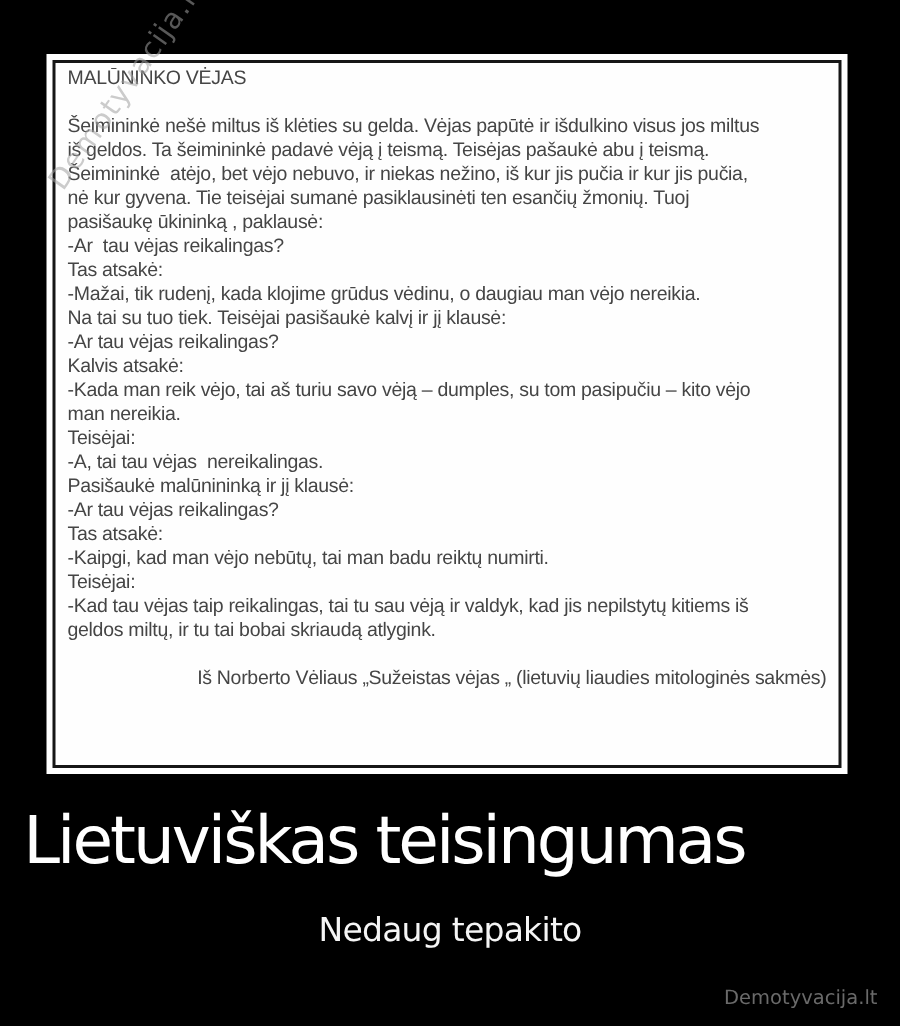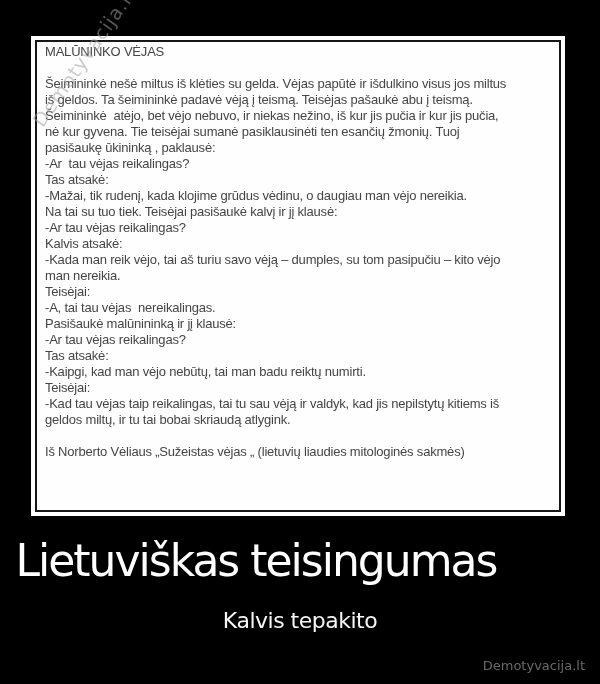--- a/index.html
+++ b/index.html
@@ -29,21 +29,21 @@
   .poster-story,
   .poster-source {
     font-family: "Liberation Sans", sans-serif;
     font-size: 13px;
     line-height: 16px;
     letter-spacing: -0.2px;
     color: #454545;
     margin: 0;
   }
   .poster-story { white-space: pre-wrap; margin-top: 16px; }
-  .poster-source { margin-top: 16px; white-space: pre-wrap; }
+  .poster-source { margin-top: 16px; white-space: pre-wrap; text-align: right; }
   .caption-title {
     position: absolute; top: 536px; left: 0;
     width: 512px;
     text-align: center;
     color: #ffffff;
     font-family: "DejaVu Sans", sans-serif;
     font-size: 44px;
     line-height: 50px;
     letter-spacing: -2px;
     white-space: nowrap;
@@ -106,15 +106,15 @@
 -Kad tau vėjas taip reikalingas, tai tu sau vėją ir valdyk, kad jis nepilstytų kitiems iš
 geldos miltų, ir tu tai bobai skriaudą atlygink.</div>
     <div class="poster-source">Iš Norberto Vėliaus „Sužeistas vėjas „ (lietuvių liaudies mitologinės sakmės)</div>
   </div>
 </div>
 
 <div class="watermark-diag">Demotyvacija.lt</div>
 
 <div class="caption-title">Lietuviškas teisingumas</div>
 
-<div class="caption-subtitle">Kalvis tepakito</div>
+<div class="caption-subtitle">Nedaug tepakito</div>
 
 <div class="watermark-br">Demotyvacija.lt</div>
 
 </body></html>

